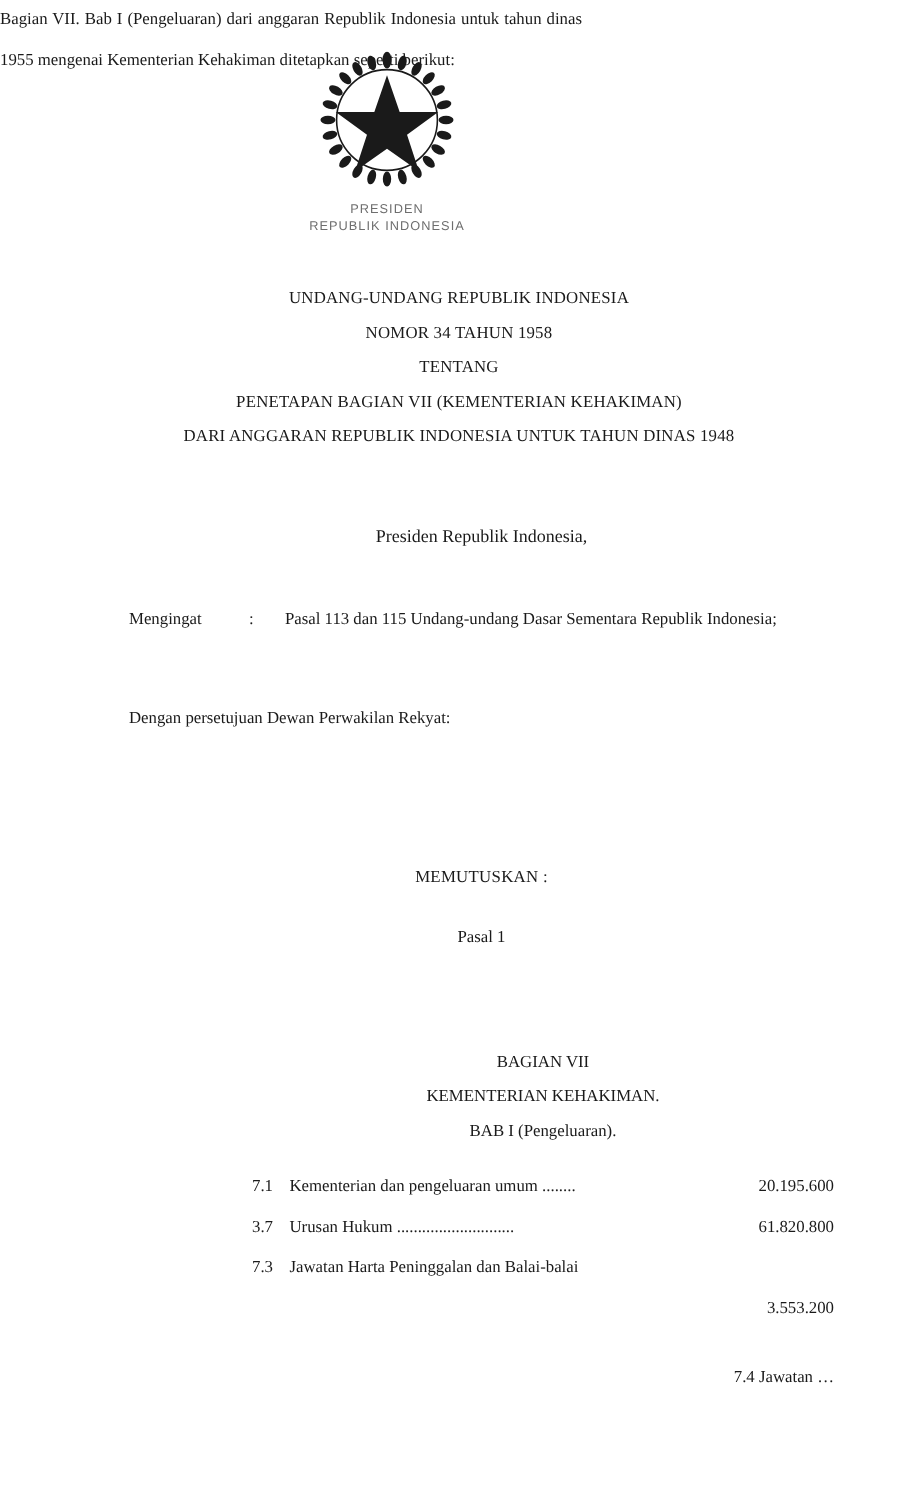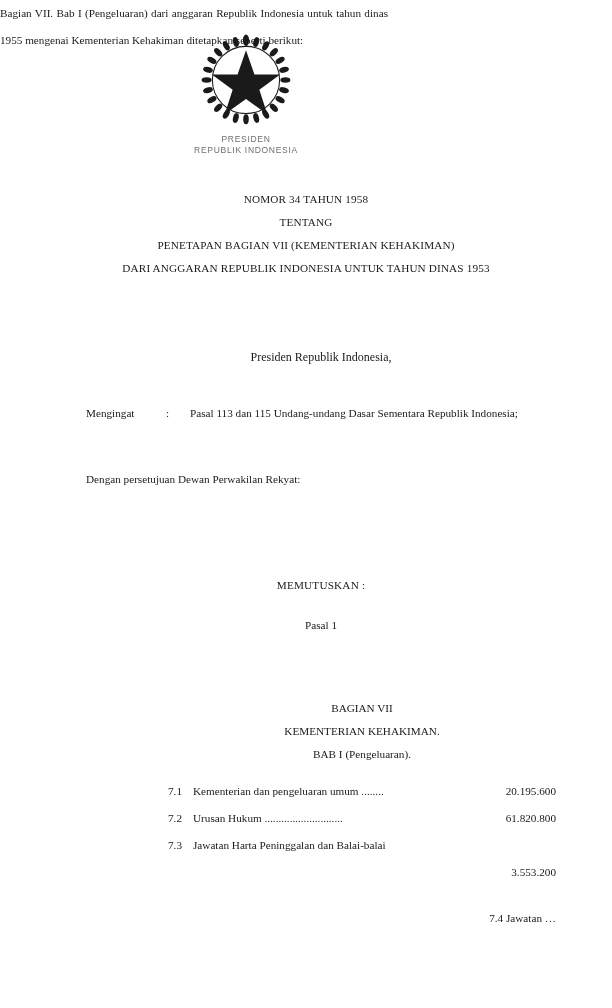--- a/index.html
+++ b/index.html
@@ -19,21 +19,21 @@
   .page {
     position: absolute;
     inset: 0;
     background: #ffffff;
   }
 
   
   .emblem-block {
     position: absolute;
     top: 32px;
-    left: 0;
+    left: 12px;
     width: 492px;
     text-align: center;
   }
   .emblem-svg {
     display: block;
     margin: 0 auto;
   }
   .emblem-caption {
     margin-top: 6px;
     font-family: "Liberation Sans", "DejaVu Sans", sans-serif;
@@ -221,24 +221,25 @@
         <polygon points="50,19 58.8,44.4 85.6,44.4 63.9,60.2 72.2,85.6 50,69.9 27.8,85.6 36.1,60.2 14.4,44.4 41.2,44.4"></polygon>
       </g>
     </svg>
     <div class="emblem-caption">
       <div>PRESIDEN</div>
       <div>REPUBLIK INDONESIA</div>
     </div>
   </div>
 
   <div class="title-block">
+    <div class="title-line">UNDANG-UNDANG REPUBLIK INDONESIA</div>
     <div class="title-line">NOMOR  34 TAHUN 1958</div>
     <div class="title-line">TENTANG</div>
     <div class="title-line">PENETAPAN BAGIAN VII (KEMENTERIAN KEHAKIMAN)</div>
-    <div class="title-line">DARI ANGGARAN REPUBLIK INDONESIA UNTUK TAHUN DINAS 1953</div>
+    <div class="title-line">DARI ANGGARAN REPUBLIK INDONESIA UNTUK TAHUN DINAS 1948</div>
   </div>
 
   <div class="col opening centered">Presiden Republik Indonesia,</div>
 
   <div class="col clause">
     <div class="clause-row">
       <div class="clause-label">Mengingat</div>
       <div class="clause-colon">:</div>
       <div class="clause-text">Pasal 113 dan 115 Undang-undang Dasar Sementara Republik Indonesia;</div>
     </div>
@@ -258,21 +259,21 @@
 
   <div class="budget" style="position:absolute">
 
     <div class="budget-row">
       <div class="b-num">7.1</div>
       <div class="b-label">Kementerian dan pengeluaran umum ........</div>
       <div class="b-amount">20.195.600</div>
     </div>
 
     <div class="budget-row">
-      <div class="b-num">7.2</div>
+      <div class="b-num">3.7</div>
       <div class="b-label">Urusan Hukum ............................</div>
       <div class="b-amount">61.820.800</div>
     </div>
 
     <div class="budget-row">
       <div class="b-num">7.3</div>
       <div class="b-label">Jawatan Harta Peninggalan dan Balai-balai</div>
     </div>
 
     <div class="budget-row">

